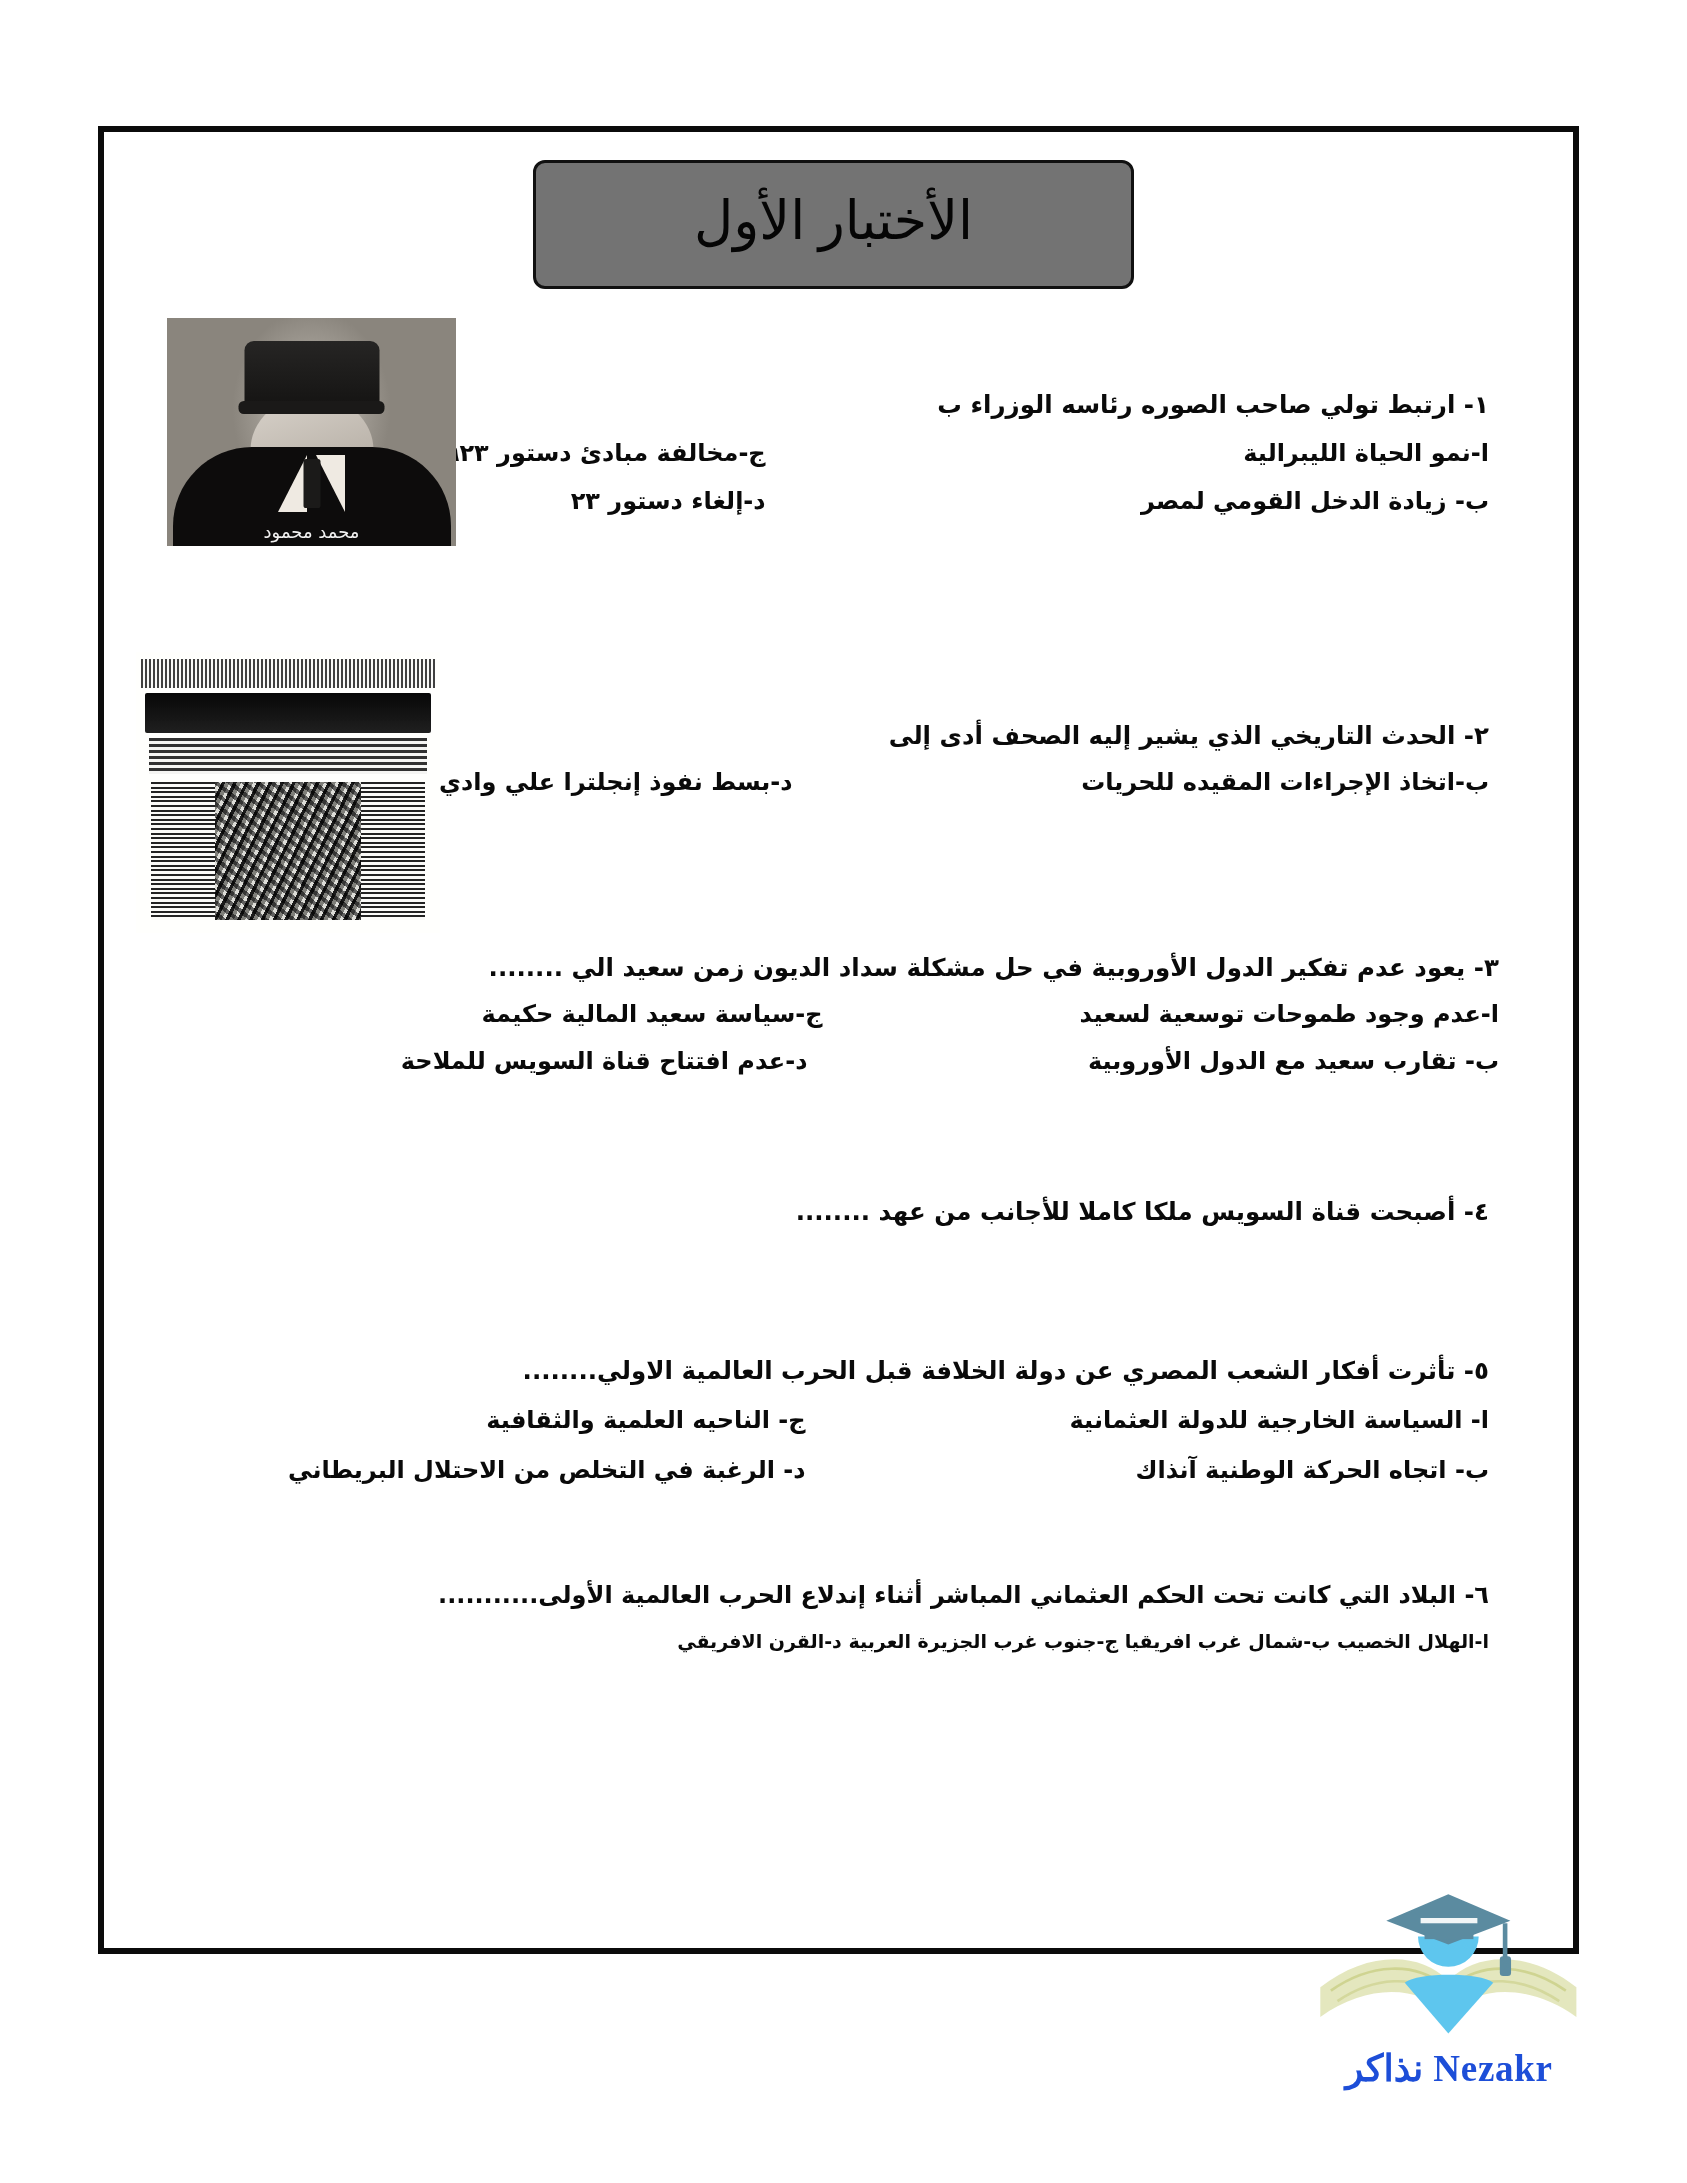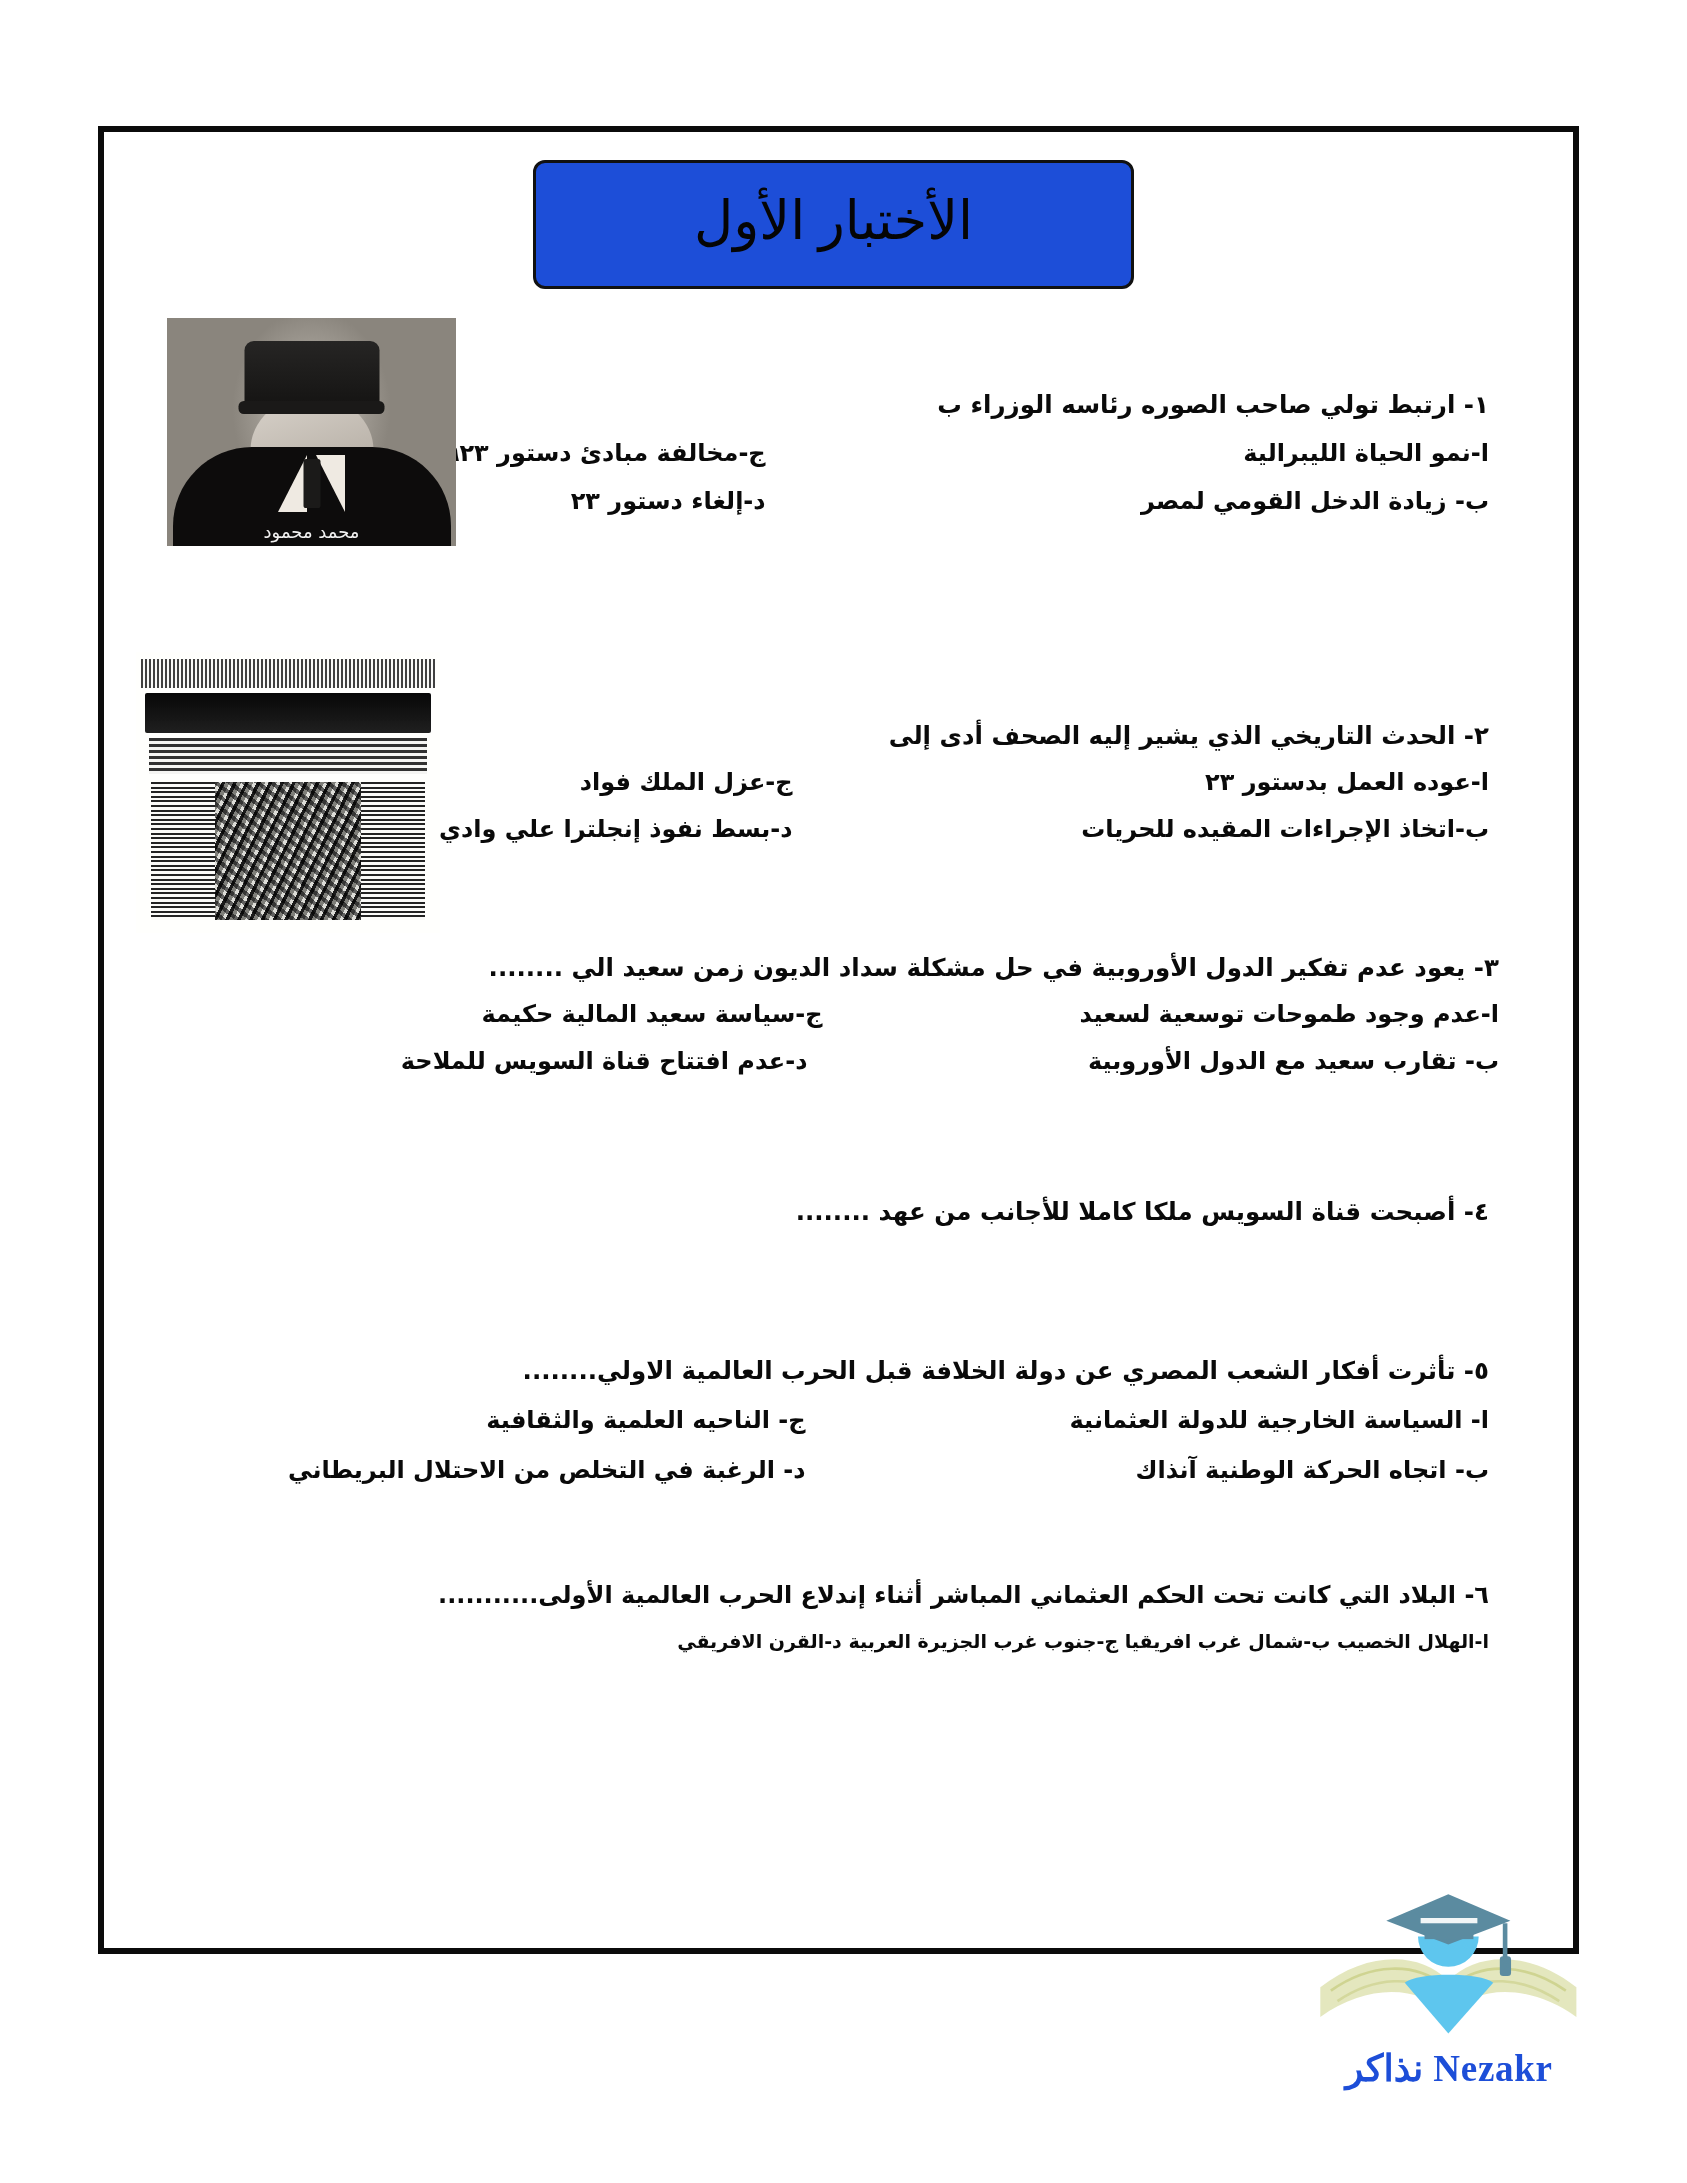--- a/index.html
+++ b/index.html
@@ -20,21 +20,21 @@
     box-sizing:border-box;
   }
 
   
   .title-box{
     position:absolute;
     left:533px;top:160px;
     width:601px;height:129px;
     border:3.3px solid #111;
     border-radius:12px;
-    background:#1d4ed8;
+    background:#737373;
     display:flex;align-items:center;justify-content:center;
     box-sizing:border-box;
     z-index:4;
   }
   .title-text{
     font-family:"Liberation Serif","DejaVu Serif",serif;
     font-size:54px;
     font-weight:400;
     color:#050505;
     letter-spacing:0;
@@ -259,24 +259,20 @@
       <span style="display:inline-block;width:370px;text-align:right;">د-إلغاء دستور ٢٣</span>
     </div>
   </div>
 
   <div class="q-block" style="top: 721px; right: 198px; width: 1158px; left: auto;">
     <div class="q-stem">
       <span>٢-</span>
       <span>الحدث التاريخي الذي يشير إليه الصحف أدى إلى</span>
     </div>
     <div class="opt-row" style="margin-top:17px;">
-      <span style="display:inline-block;width:688px;text-align:right;">ا-عوده العمل بدستور ٢٣</span>
-      <span style="display:inline-block;width:404px;text-align:right;">ج-عزل الملك فواد</span>
-    </div>
-    <div class="opt-row" style="margin-top:17px;">
       <span style="display:inline-block;width:688px;text-align:right;">ب-اتخاذ الإجراءات المقيده للحريات</span>
       <span style="display:inline-block;width:437px;text-align:right;">د-بسط نفوذ إنجلترا علي  وادي النيل</span>
     </div>
   </div>
 
   <div class="q-block" style="top: 953px; right: 188px; width: 1158px; left: auto;">
     <div class="q-stem">
       <span>٣-</span>
       <span>يعود عدم تفكير الدول الأوروبية في حل مشكلة سداد الديون زمن سعيد الي ........</span>
     </div>

